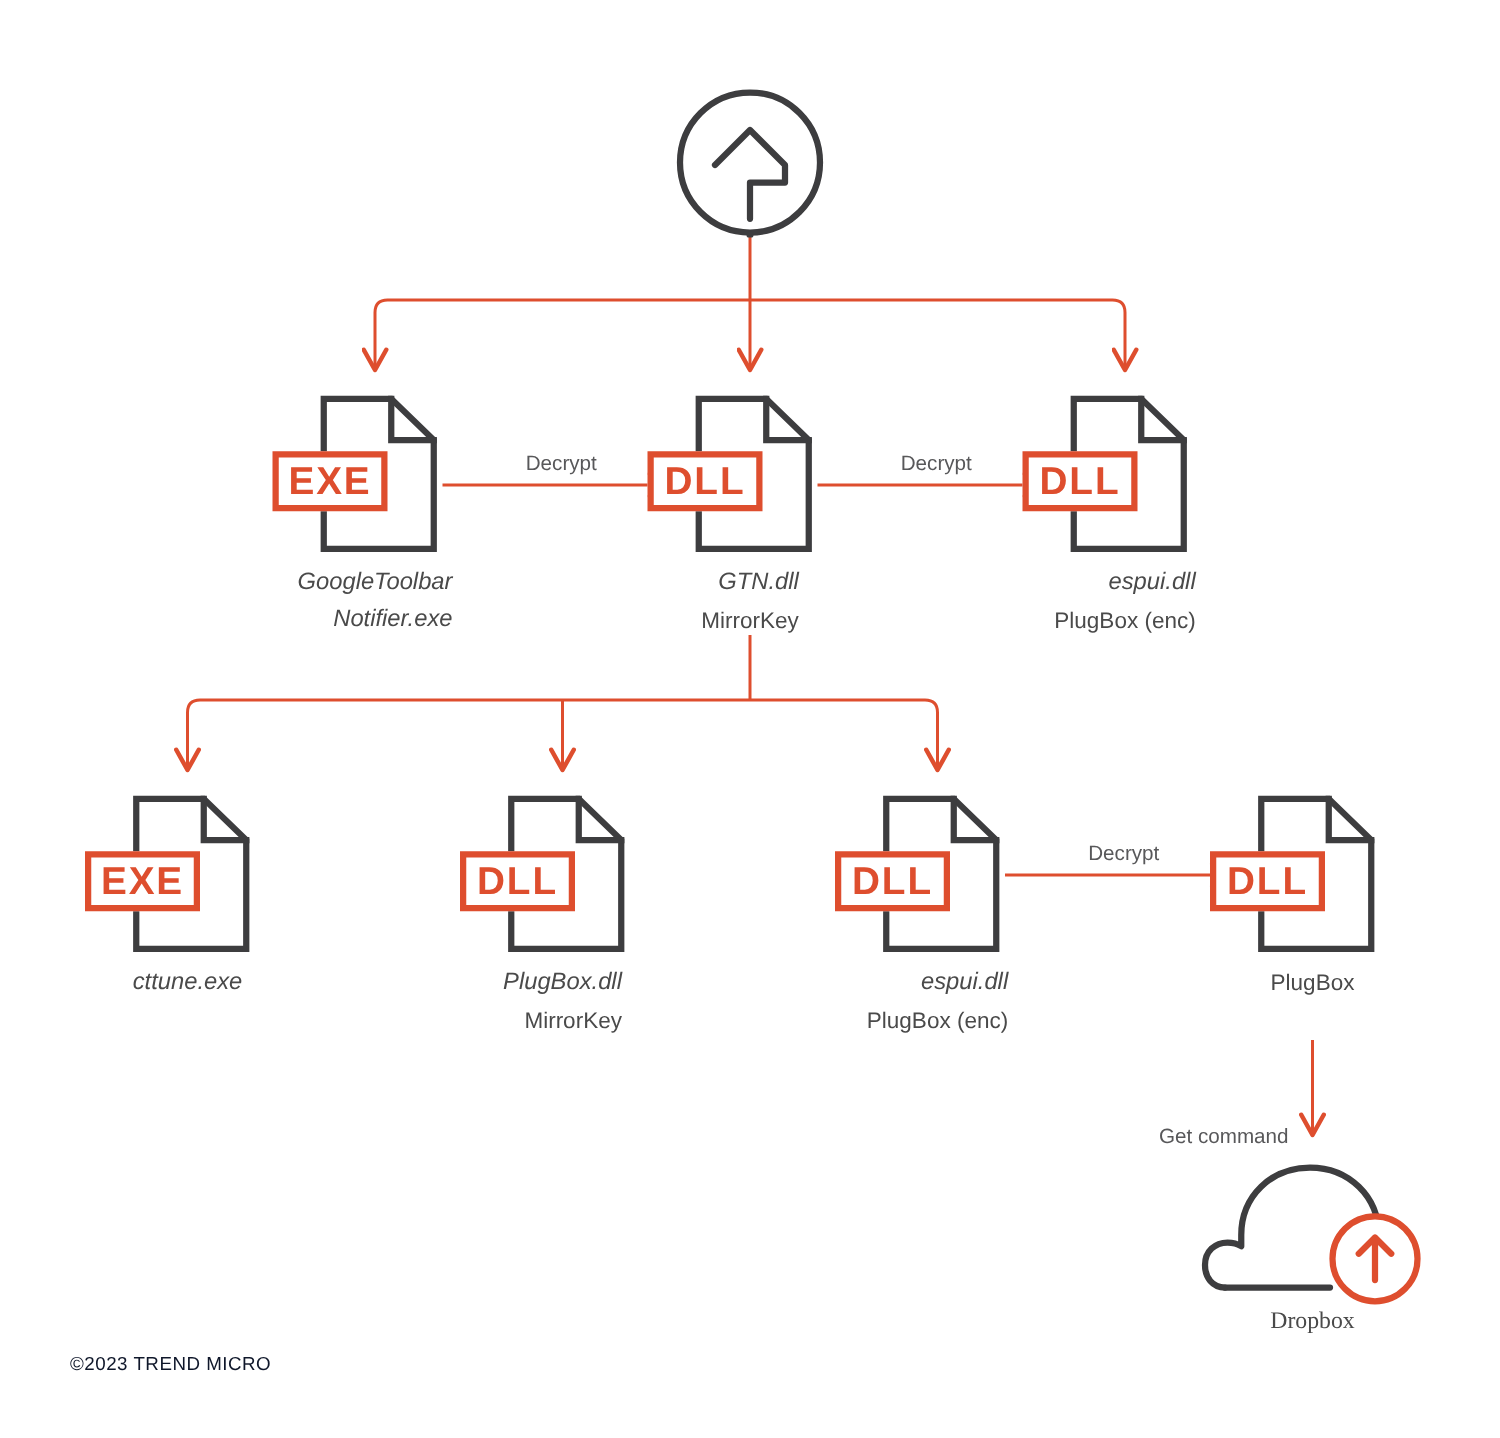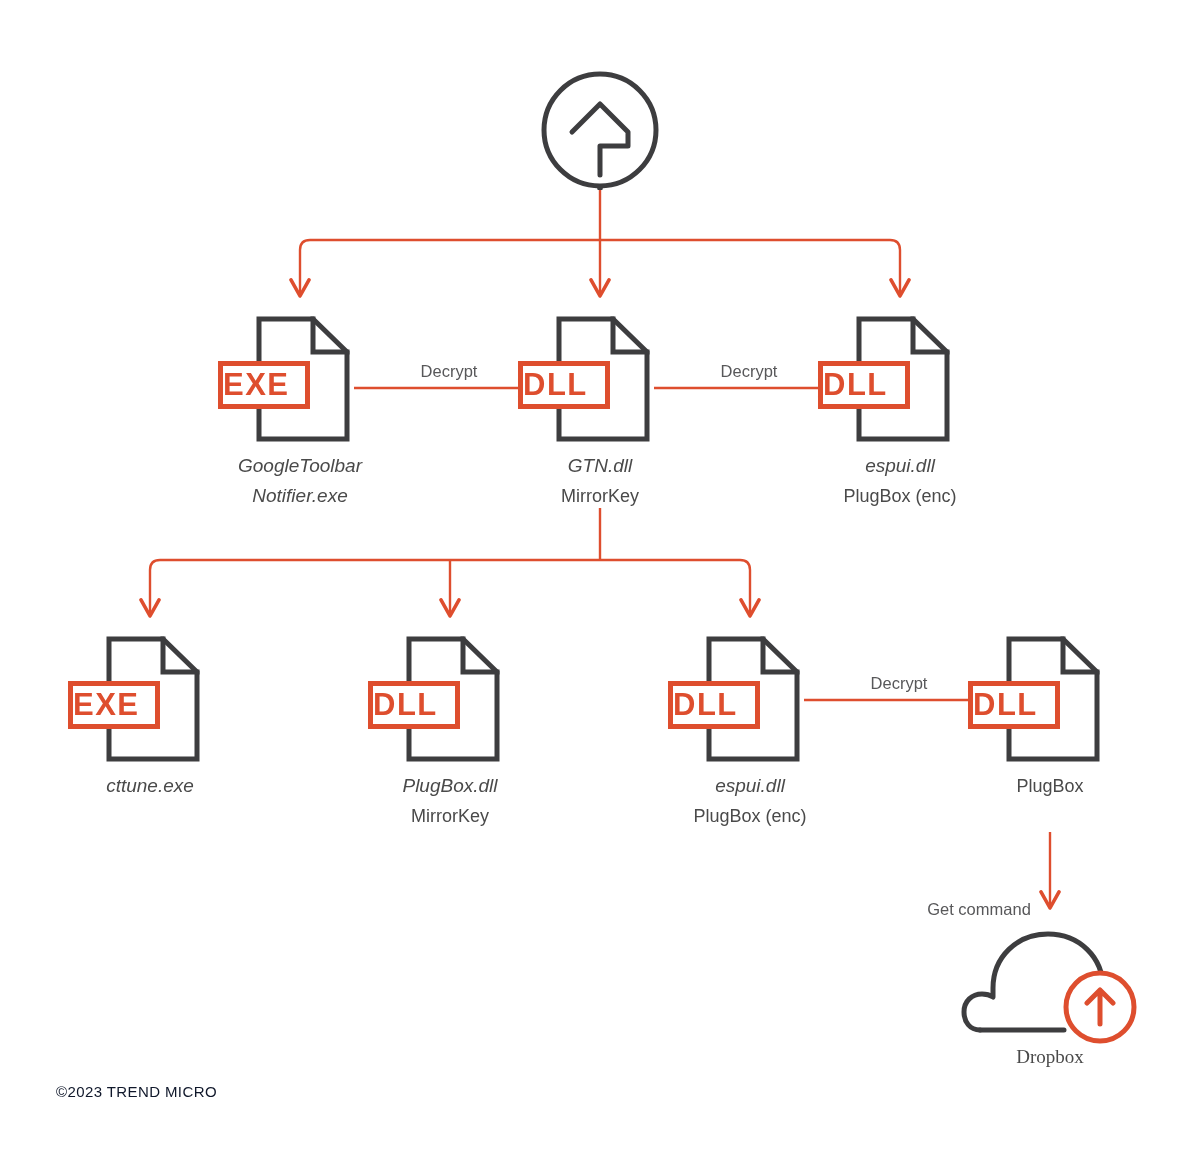--- a/index.html
+++ b/index.html
@@ -14,38 +14,38 @@
   
   .fileicon{position:relative;width:100px;height:128px;}
   .fileicon svg{position:absolute;left:0;top:0;overflow:visible;}
   .badge{
     position:absolute;
     left:-32px; top:46px;
     width:92px;height:48px;
     box-sizing:border-box;
     border:5px solid #DE4E2E;
     background:#ffffff;
-    display:flex;align-items:center;
+    display:flex;align-items:center;justify-content:center;
   }
   .badge span{
     color:#DE4E2E;
     font-size:31px;
     font-weight:700;
     letter-spacing:1.5px;
     line-height:1;
     font-family:"Liberation Sans","DejaVu Sans",sans-serif;
     transform:translateY(-1px);
   }
 
   
   .caption{
     position:absolute;
     top:136px;left:50%;
     transform:translateX(-50%);
-    text-align:center;
+    text-align:right;
     white-space:nowrap;
     color:#4a4a4a;
   }
   .cap-main{
     font-style:italic;
     font-size:19px;
     line-height:30px;
     color:#4a4a4a;
   }
   .cap-sub{

